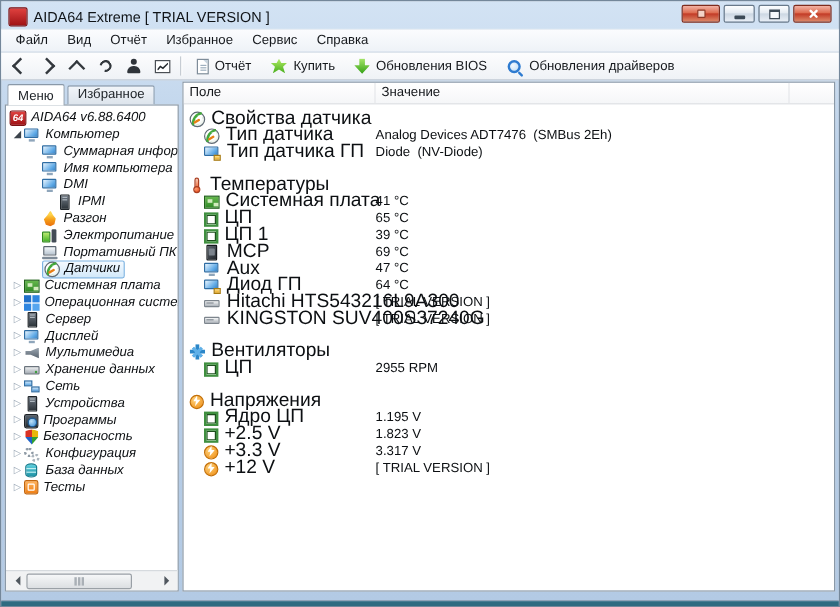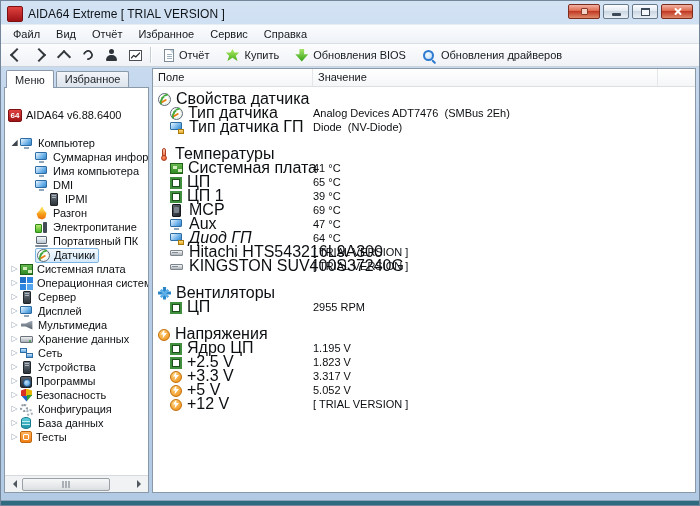--- a/index.html
+++ b/index.html
@@ -62,21 +62,21 @@
   .g-drivers::before{content:"";position:absolute;left:1px;top:1px;width:7px;height:7px;border:2px solid #2e7bd0;border-radius:50%;background:radial-gradient(circle at 35% 35%,#f2f8fe,#bcdcf5);box-sizing:content-box;}
   .g-drivers::after{content:"";position:absolute;left:10px;top:10px;width:5px;height:2px;background:#2e7bd0;transform:rotate(45deg);transform-origin:0 50%;border-radius:1px;}
   
   .content{flex:1;display:flex;gap:3px;padding:1px 3px 0 3px;min-height:0;}
   
   .sidebar{width:145px;flex:none;display:flex;flex-direction:column;min-height:0;}
   .tabs{height:19px;flex:none;display:flex;align-items:flex-end;padding-left:2px;gap:2px;}
   .tab{font-size:11px;color:#1c2126;border:1px solid #8a99a8;border-bottom:none;border-radius:2px 2px 0 0;padding:1px 8px 2px 8px;background:linear-gradient(#f2f5f9,#dde4ec);position:relative;}
   .tab.active{background:#fff;padding-top:3px;margin-bottom:-1px;z-index:3;}
   .side-panel{flex:1;min-height:0;background:#fff;border:1px solid #8a99a8;display:flex;flex-direction:column;overflow:hidden;}
-  .tree{flex:1;min-height:0;overflow:hidden;padding-top:20px;}
+  .tree{flex:1;min-height:0;overflow:hidden;padding-top:3px;font-style:italic;}
   .tree-row{display:flex;align-items:center;height:14px;white-space:pre;}
   .tree-row .tlab{font-size:11px;color:#0c0f12;margin-left:4px;}
   .exp{width:11px;flex:none;font-size:8px;line-height:14px;text-align:center;color:#9aa7b5;}
   .exp-expanded::before{content:"◢";color:#3c444c;}
   .exp-collapsed::before{content:"▷";}
   .sel{display:flex;align-items:center;background:linear-gradient(#f4f9fe,#d3e9fa);border:1px solid #7eb4e2;border-radius:2px;padding:0 3px 0 1px;margin:-1px 0;}
   .sel .tlab{margin-left:4px;}
   
   .hscroll{height:16px;flex:none;border-top:1px solid #d6dade;background:#f1f2f3;display:flex;align-items:center;padding:0 1px;}
   .sb-arrow{width:15px;height:13px;display:flex;align-items:center;justify-content:center;flex:none;}
@@ -231,21 +231,21 @@
   <div class="content">
 
     <div class="sidebar">
       <div class="tabs">
         <span class="tab active">Меню</span>
         <span class="tab">Избранное</span>
       </div>
       <div class="side-panel">
         <div class="tree">
             <div class="tree-row" style="padding-left: 3px;"><span class="ic ic-aida64"></span><span class="tlab">AIDA64 v6.88.6400</span></div>
-            <div class="tree-row" style="padding-left: 4px; margin-top: 14px;"><span class="exp exp-expanded"></span><span class="ic ic-monitor"></span><span class="tlab">Компьютер</span></div>
+            <div class="tree-row" style="padding-left: 4px;"><span class="exp exp-expanded"></span><span class="ic ic-monitor"></span><span class="tlab">Компьютер</span></div>
             <div class="tree-row" style="padding-left: 30px;"><span class="ic ic-monitor"></span><span class="tlab">Суммарная информация</span></div>
             <div class="tree-row" style="padding-left: 30px;"><span class="ic ic-monitor"></span><span class="tlab">Имя компьютера</span></div>
             <div class="tree-row" style="padding-left: 30px;"><span class="ic ic-monitor"></span><span class="tlab">DMI</span></div>
             <div class="tree-row" style="padding-left: 30px; margin-left: 12px;"><span class="ic ic-server"></span><span class="tlab">IPMI</span></div>
             <div class="tree-row" style="padding-left: 30px;"><span class="ic ic-flame"></span><span class="tlab">Разгон</span></div>
             <div class="tree-row" style="padding-left: 30px;"><span class="ic ic-power"></span><span class="tlab">Электропитание</span></div>
             <div class="tree-row" style="padding-left: 30px;"><span class="ic ic-laptop"></span><span class="tlab">Портативный ПК</span></div>
             <div class="tree-row" style="padding-left: 30px;"><span class="sel"><span class="ic ic-gauge"></span><span class="tlab">Датчики</span></span></div>
             <div class="tree-row" style="padding-left: 4px;"><span class="exp exp-collapsed"></span><span class="ic ic-motherboard"></span><span class="tlab">Системная плата</span></div>
             <div class="tree-row" style="padding-left: 4px;"><span class="exp exp-collapsed"></span><span class="ic ic-windows"></span><span class="tlab">Операционная система</span></div>
@@ -340,21 +340,21 @@
             <span class="vcell">69 °C</span>
           </div>
           <div class="mrow item">
             <span class="fcell" style="padding-left: 17px;">
               <span class="ic ic-monitor"></span>
               <span class="lab">Aux</span>
             </span>
             <span class="vcell">47 °C</span>
           </div>
           <div class="mrow item">
-            <span class="fcell" style="padding-left: 17px; font-style: italic;">
+            <span class="fcell" style="padding-left: 17px;">
               <span class="ic ic-gpu"></span>
               <span class="lab">Диод ГП</span>
             </span>
             <span class="vcell">64 °C</span>
           </div>
           <div class="mrow item">
             <span class="fcell" style="padding-left: 17px;">
               <span class="ic ic-hdd"></span>
               <span class="lab">Hitachi HTS543216L9A300</span>
             </span>
@@ -405,27 +405,20 @@
           <div class="mrow item">
             <span class="fcell" style="padding-left: 17px;">
               <span class="ic ic-volt"></span>
               <span class="lab">+3.3 V</span>
             </span>
             <span class="vcell">3.317 V</span>
           </div>
           <div class="mrow item">
             <span class="fcell" style="padding-left: 17px;">
               <span class="ic ic-volt"></span>
-              <span class="lab">+5 V</span>
-            </span>
-            <span class="vcell">5.052 V</span>
-          </div>
-          <div class="mrow item">
-            <span class="fcell" style="padding-left: 17px;">
-              <span class="ic ic-volt"></span>
               <span class="lab">+12 V</span>
             </span>
             <span class="vcell">[ TRIAL VERSION ]</span>
           </div>
         </div>
     </div>
 
   </div>
 
   <div class="bottom-frame"></div>

